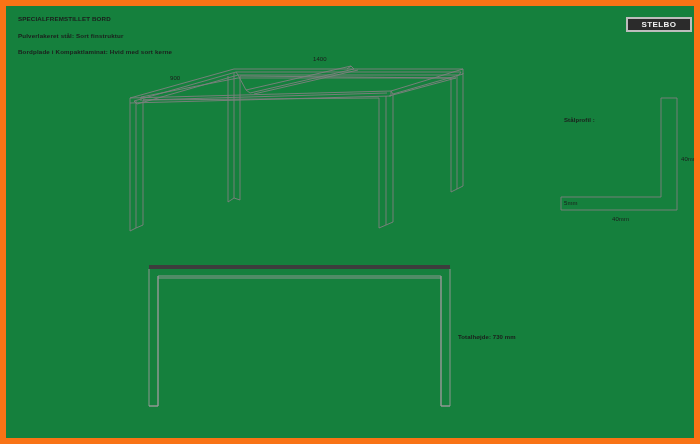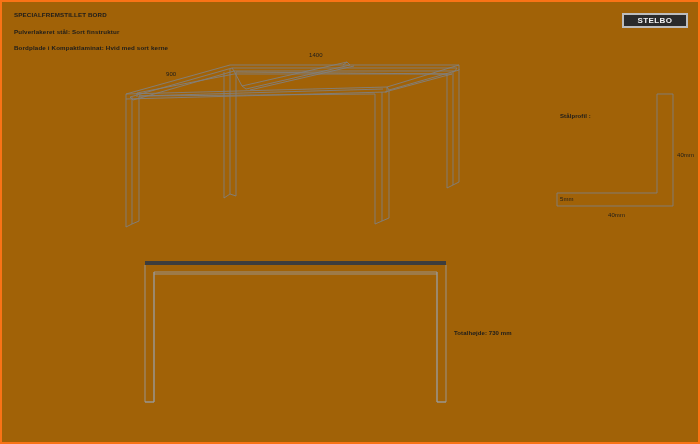--- a/index.html
+++ b/index.html
@@ -9,23 +9,23 @@
     background: #ffffff;
   }
   body {
     font-family: "Liberation Sans", sans-serif;
     color: #1a1a1a;
   }
   #sheet {
     position: relative;
     width: 700px;
     height: 444px;
-    background: #a16207;
+    background: #15803d;
     overflow: hidden;
-    border: 2px solid #f97316;
+    border: 6px solid #f97316;
     box-sizing: border-box;
   }
   
   .spec-line {
     position: absolute;
     font-size: 6.2px;
     letter-spacing: 0.15px;
     font-weight: bold;
     color: #1c1c1c;
     white-space: nowrap;

